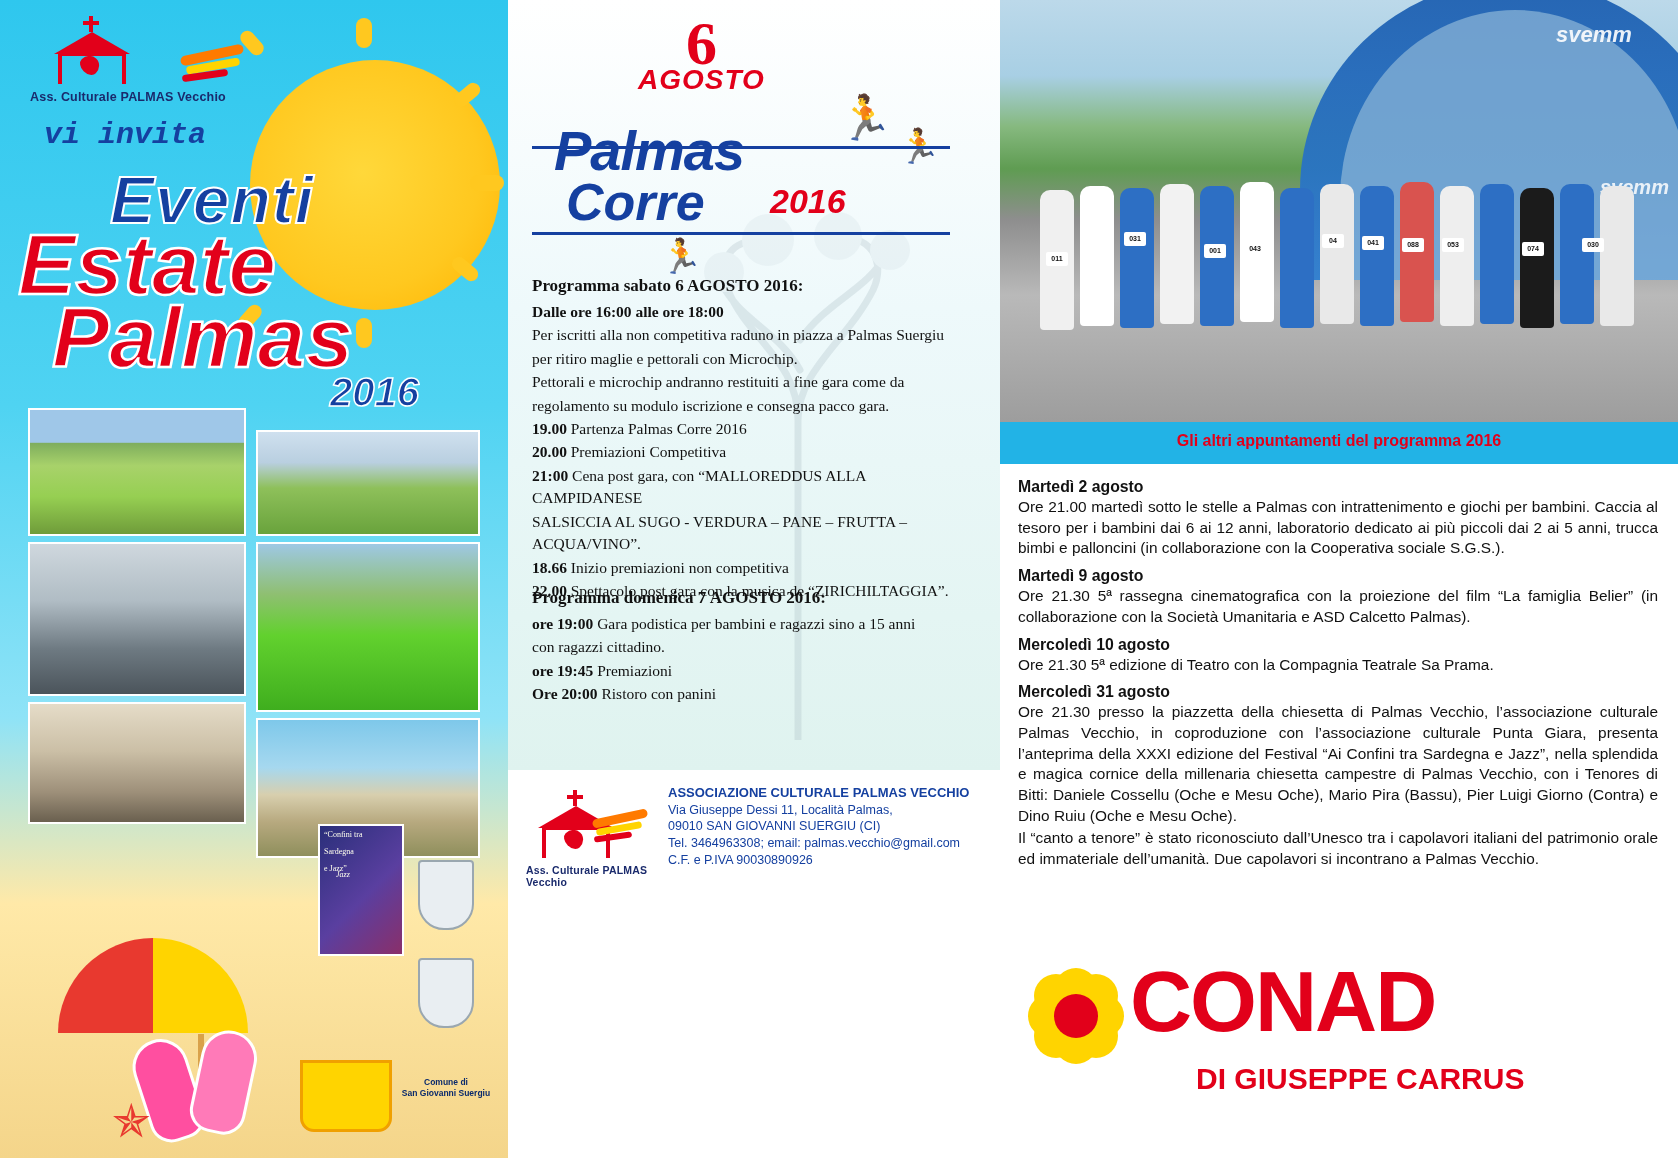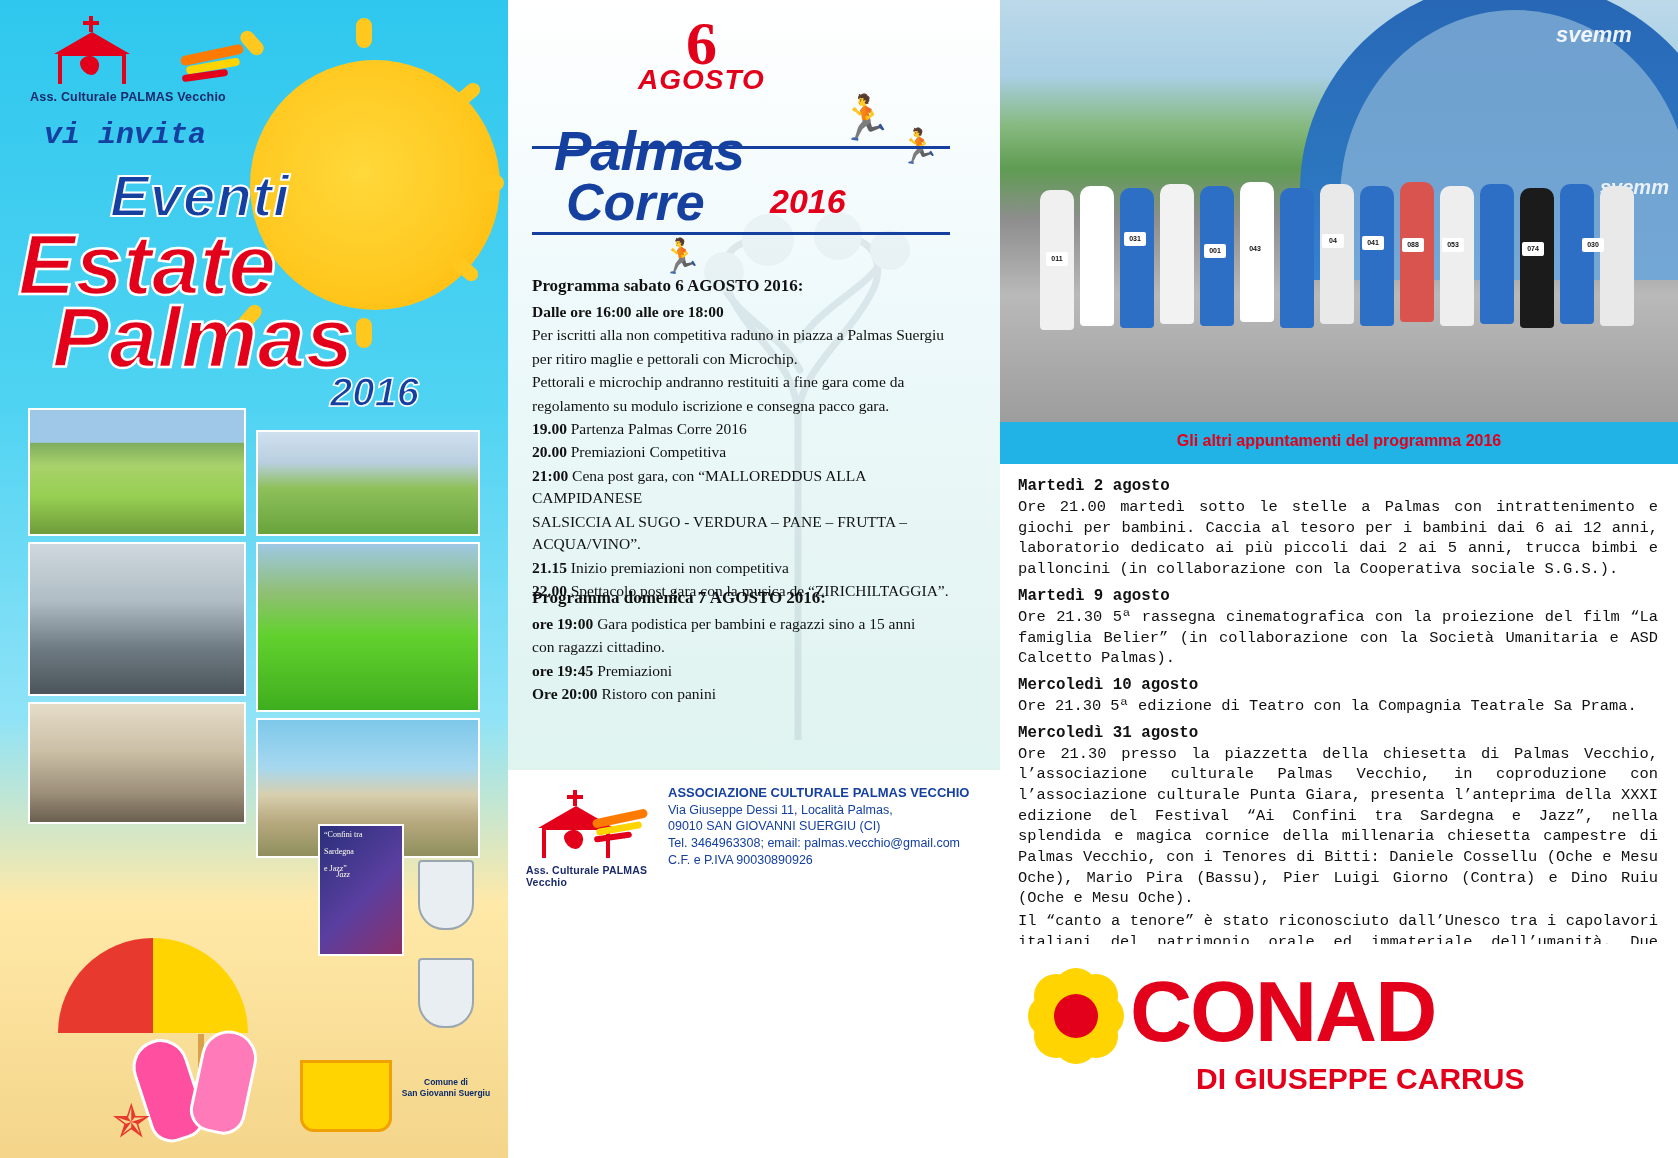--- a/index.html
+++ b/index.html
@@ -17,21 +17,21 @@
   .church-ico{position:absolute;left:18px;top:0;width:86px;height:72px;}
   .church-roof{position:absolute;left:6px;top:18px;width:0;height:0;border-left:38px solid transparent;border-right:38px solid transparent;border-bottom:22px solid #e2001a;}
   .church-body{position:absolute;left:10px;top:38px;width:68px;height:32px;border:4px solid #e2001a;border-bottom:none;box-sizing:border-box;}
   .church-heart{position:absolute;left:32px;top:42px;width:20px;height:18px;background:#e2001a;border-radius:50% 50% 50% 50%/60% 60% 40% 40%;transform:rotate(45deg);}
   .church-cross-v{position:absolute;left:41px;top:2px;width:4px;height:16px;background:#e2001a;}
   .church-cross-h{position:absolute;left:35px;top:7px;width:16px;height:4px;background:#e2001a;}
   .logo-name{position:absolute;left:0;top:76px;font-size:12.5px;font-weight:bold;color:#1a2a6c;letter-spacing:.2px;}
   .flame{position:absolute;left:150px;top:28px;width:70px;height:46px;}
   .flame b{position:absolute;display:block;}
   .vi-invita{position:absolute;left:44px;top:118px;font-family:Liberation Mono, monospace;font-style:italic;font-size:30px;color:#1540a0;font-weight:bold;}
-  .eventi{position:absolute;left:110px;top:162px;font-size:58px;font-weight:bold;font-style:italic;color:#1540a0;-webkit-text-stroke:2px #ffffff;letter-spacing:1px;}
+  .eventi{position:absolute;left:110px;top:162px;font-size:66px;font-weight:bold;font-style:italic;color:#1540a0;-webkit-text-stroke:2px #ffffff;letter-spacing:1px;}
   .estate{position:absolute;left:18px;top:215px;font-size:86px;font-weight:bold;font-style:italic;color:#e2001a;-webkit-text-stroke:2.5px #ffffff;}
   .palmas-big{position:absolute;left:52px;top:288px;font-size:86px;font-weight:bold;font-style:italic;color:#e2001a;-webkit-text-stroke:2.5px #ffffff;}
   .y2016{position:absolute;left:330px;top:370px;font-size:40px;font-weight:bold;font-style:italic;color:#1540a0;-webkit-text-stroke:1.5px #ffffff;}
 
   .photo{position:absolute;border:2px solid #ffffff;box-sizing:border-box;overflow:hidden;}
   .ph-crowd{left:28px;top:408px;width:218px;height:128px;background:
       linear-gradient(to bottom,#9fc7e8 0%,#9fc7e8 26%,#7fae5e 27%,#a8d26a 45%,#96cf52 70%,#6f9c3a 100%);}
   .ph-kids{left:256px;top:430px;width:224px;height:106px;background:
       linear-gradient(to bottom,#cfe0ef 0%,#b9cfe0 30%,#8ec05a 55%,#69a33c 100%);}
   .ph-men{left:28px;top:542px;width:218px;height:154px;background:
@@ -89,29 +89,29 @@
   .arch-in{position:absolute;left:340px;top:10px;width:350px;height:270px;border-radius:50% 50% 0 0/70% 70% 0 0;background:#8fb8d8;opacity:.7;}
   .svemm{position:absolute;left:556px;top:22px;color:#fff;font-size:22px;font-style:italic;font-weight:bold;opacity:.9;}
   .svemm2{position:absolute;left:600px;top:176px;color:#fff;font-size:20px;font-style:italic;font-weight:bold;opacity:.85;}
   .runner-row{position:absolute;left:10px;top:180px;width:660px;height:200px;}
   .rn{position:absolute;width:34px;height:140px;border-radius:10px 10px 4px 4px;}
   .bib{position:absolute;width:22px;height:14px;background:#fff;border-radius:2px;font-size:7px;color:#111;text-align:center;line-height:14px;font-weight:bold;}
 
   .blue-band{position:absolute;left:1000px;top:422px;width:678px;height:42px;background:#22b3e6;}
   .blue-band .bt{position:absolute;left:0;top:10px;width:678px;text-align:center;font-size:16px;font-weight:bold;color:#e2001a;}
   .right-body{position:absolute;left:1000px;top:464px;width:678px;height:480px;background:#ffffff;padding:0;}
-  .rb{position:absolute;left:18px;top:6px;width:640px;font-family:Liberation Mono, monospace;font-size:15.4px;line-height:1.34;color:#111;text-align:justify;}
+  .rb{position:absolute;left:18px;top:6px;width:640px;font-family:Liberation Sans, sans-serif;font-size:15.4px;line-height:1.34;color:#111;text-align:justify;}
   .rb h4{margin:6px 0 0 0;font-size:15.8px;font-weight:bold;}
   .rb p{margin:0;}
 
   .conad{position:absolute;left:1000px;top:944px;width:678px;height:214px;background:#ffffff;}
   .conad-flower{position:absolute;left:28px;top:24px;width:96px;height:96px;}
   .petal{position:absolute;width:44px;height:44px;background:#ffd400;border-radius:50%;}
   .flower-core{position:absolute;left:26px;top:26px;width:44px;height:44px;background:#e2001a;border-radius:50%;}
-  .conad-txt{position:absolute;left:130px;top:18px;font-size:86px;font-weight:bold;color:#e2001a;letter-spacing:-2px;}
+  .conad-txt{position:absolute;left:130px;top:8px;font-size:86px;font-weight:bold;color:#e2001a;letter-spacing:-2px;}
   .conad-sub{position:absolute;left:196px;top:118px;font-size:30px;font-weight:bold;color:#e2001a;}
 </style>
 </head>
 <body>
 
 <div class="page">
 
   <div class="left-panel">
     <div class="sun"></div>
     <div class="sun-ray" style="left:470px;top:175px;width:34px;height:16px;"></div>
@@ -211,21 +211,21 @@
         <p>per ritiro maglie e pettorali con Microchip.</p>
         <p>Pettorali e microchip andranno restituiti a fine gara come da</p>
         <p>regolamento su modulo iscrizione e consegna pacco gara.</p>
         <p><b>19.00</b>
            <span>Partenza Palmas Corre 2016</span></p>
         <p><b>20.00</b>
            <span>Premiazioni Competitiva</span></p>
         <p><b>21:00</b>
            <span>Cena post gara, con “MALLOREDDUS ALLA CAMPIDANESE</span></p>
         <p><span>SALSICCIA AL SUGO - VERDURA – PANE – FRUTTA – ACQUA/VINO”.</span></p>
-        <p><b>21.15</b>
+        <p><b>18.66</b>
            <span>Inizio premiazioni non competitiva</span></p>
         <p><b>22.00</b>
            <span>Spettacolo post gara con la musica de “ZIRICHILTAGGIA”.</span></p>
       </div>
 
       <div class="prog" style="top:586px;">
         <h3>Programma domenica 7 AGOSTO 2016:</h3>
         <p><b>ore 19:00</b>
            <span>Gara podistica per bambini e ragazzi sino a 15 anni</span></p>
         <p><span>con ragazzi cittadino.</span></p>

